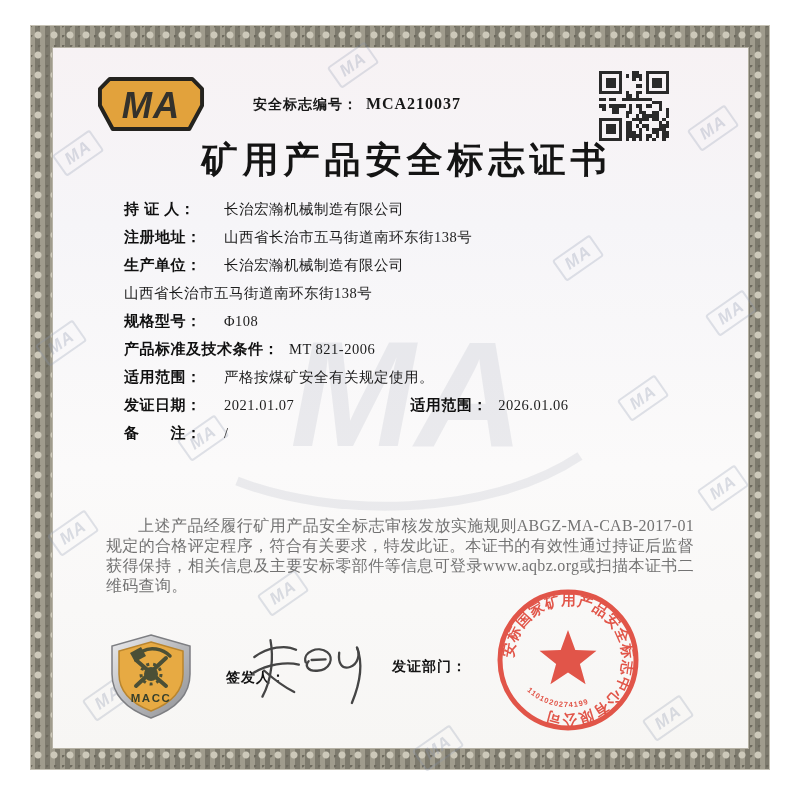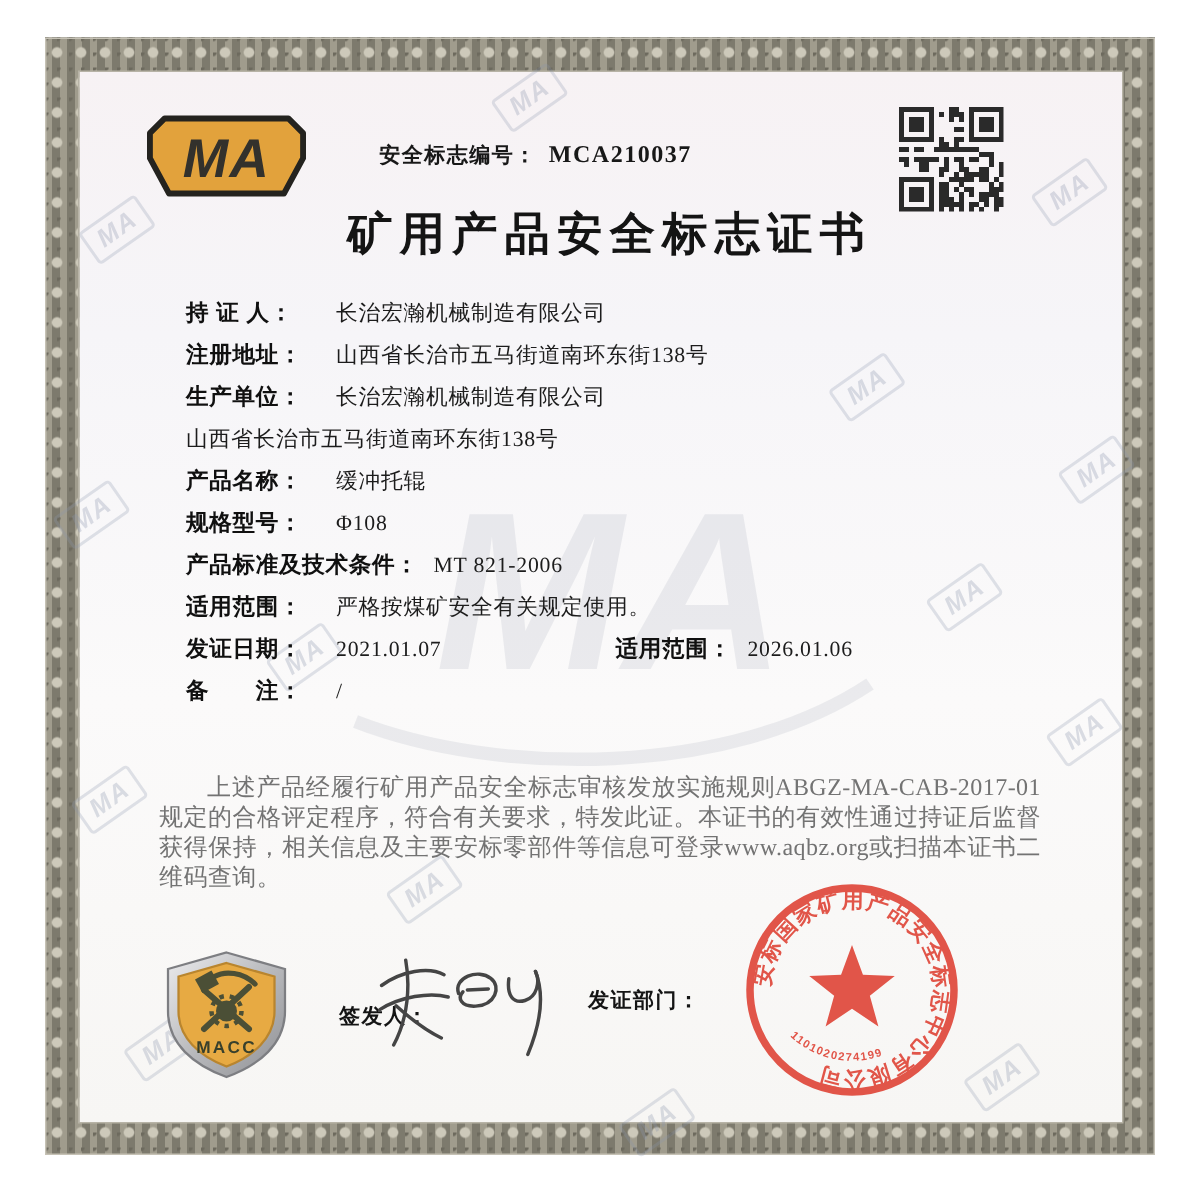--- a/index.html
+++ b/index.html
@@ -25,21 +25,21 @@
     padding:1px 7px;border-radius:3px;letter-spacing:1px;}
   .wm-big{position:absolute;left:212px;top:296px;opacity:.13;z-index:1;pointer-events:none;}
 
   .content{position:absolute;inset:0;z-index:2;}
 
   .ma-logo{position:absolute;left:97px;top:76px;}
   .certno{position:absolute;left:0;right:86px;top:95px;text-align:center;font-size:14px;font-weight:700;color:#181818;letter-spacing:1px;}
   .certno .val{font-family:"Liberation Serif",serif;font-size:16px;margin-left:8px;letter-spacing:1px;}
   .qr{position:absolute;left:599px;top:71px;width:70px;height:70px;}
 
-  .title{position:absolute;left:0;right:0;top:136px;text-align:center;font-size:30px;font-weight:900;
+  .title{position:absolute;left:0;right:0;top:136px;text-align:center;font-size:36px;font-weight:900;
     color:#141414;letter-spacing:5px;font-family:"Liberation Sans",sans-serif;padding-left:13px;}
 
   .rows{position:absolute;left:104px;top:196px;width:590px;margin-left:20px;}
   .row{display:flex;align-items:baseline;height:28px;line-height:26px;}
   .row .lbl{font-size:15px;font-weight:700;color:#101010;letter-spacing:.5px;flex:none;min-width:100px;}
   .row .lbl.wide{min-width:0;margin-right:10px;}
   .row .val{font-family:"Liberation Serif",serif;font-weight:400;font-size:14.5px;color:#1c1c1c;letter-spacing:.5px;}
   .row .lbl2{font-size:15px;font-weight:700;color:#101010;letter-spacing:.5px;margin-left:116px;min-width:88px;}
 
   .statement{position:absolute;left:106px;top:516px;width:588px;font-family:"Liberation Serif",serif;
@@ -330,24 +330,20 @@
         <span class="val">山西省长治市五马街道南环东街138号</span>
       </div>
       <div class="row">
         <span class="lbl">生产单位：</span>
         <span class="val">长治宏瀚机械制造有限公司</span>
       </div>
       <div class="row">
         <span class="val">山西省长治市五马街道南环东街138号</span>
       </div>
       <div class="row">
-        <span class="lbl">产品名称：</span>
-        <span class="val">缓冲托辊</span>
-      </div>
-      <div class="row">
         <span class="lbl">规格型号：</span>
         <span class="val">Φ108</span>
       </div>
       <div class="row">
         <span class="lbl wide">产品标准及技术条件：</span>
         <span class="val">MT 821-2006</span>
       </div>
       <div class="row">
         <span class="lbl">适用范围：</span>
         <span class="val">严格按煤矿安全有关规定使用。</span>

